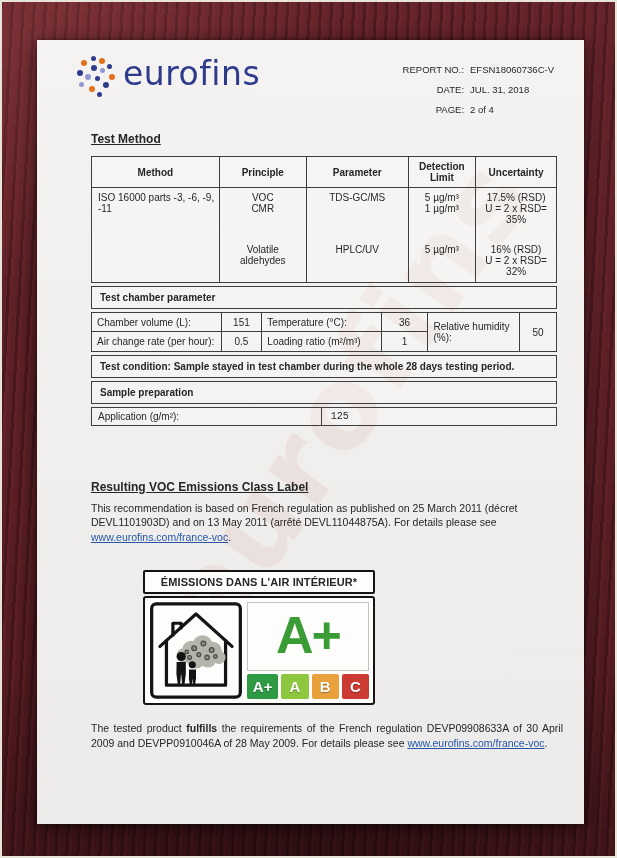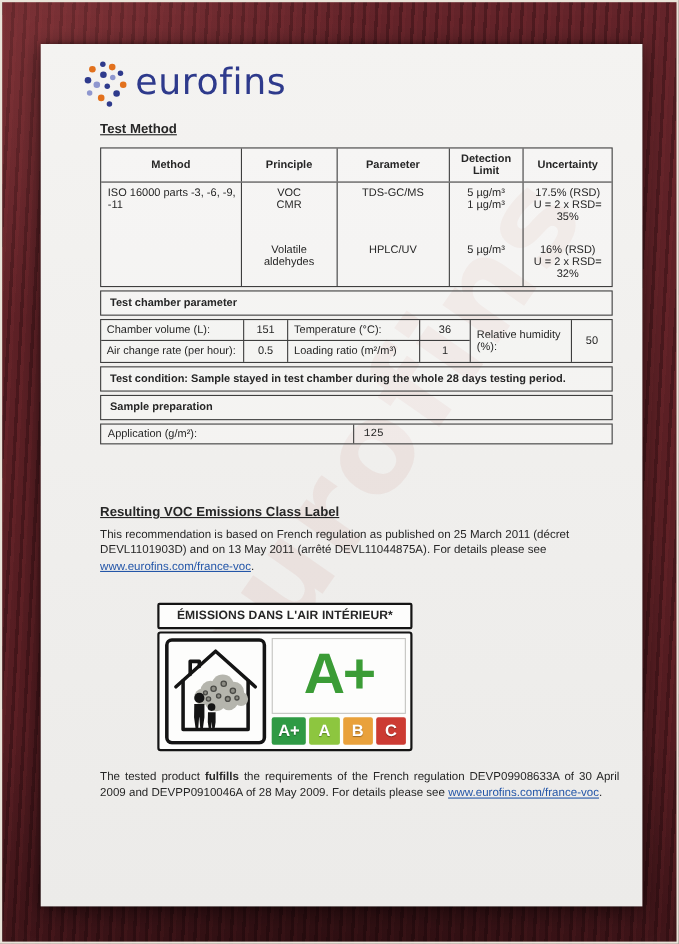--- a/index.html
+++ b/index.html
@@ -104,20 +104,34 @@
           <i style="left:32px;top:18px;width:6px;height:6px;background:#e2711d"></i>
           <i style="left:8px;top:18px;width:6px;height:6px;background:#8f97cf"></i>
           <i style="left:18px;top:20px;width:5px;height:5px;background:#2e3a8c"></i>
           <i style="left:26px;top:26px;width:6px;height:6px;background:#2e3a8c"></i>
           <i style="left:2px;top:26px;width:5px;height:5px;background:#8f97cf"></i>
           <i style="left:12px;top:30px;width:6px;height:6px;background:#e2711d"></i>
           <i style="left:20px;top:36px;width:5px;height:5px;background:#2e3a8c"></i>
         </span>
         <span class="logo-word">eurofins</span>
       </div>
+      <div class="rinfo">
+        <div class="row">
+          <span class="lab">REPORT NO.:</span>
+          <span class="val">EFSN18060736C-V</span>
+        </div>
+        <div class="row">
+          <span class="lab">DATE:</span>
+          <span class="val">JUL. 31, 2018</span>
+        </div>
+        <div class="row">
+          <span class="lab">PAGE:</span>
+          <span class="val">2 of 4</span>
+        </div>
+      </div>
     </div>
 
     <div class="h1">Test Method</div>
 
     <div class="twrap">
 
       <div class="tbox">
         <div class="mt-head">
           <div class="mh pre">Method</div>
           <div class="mh pre">Principle</div>

